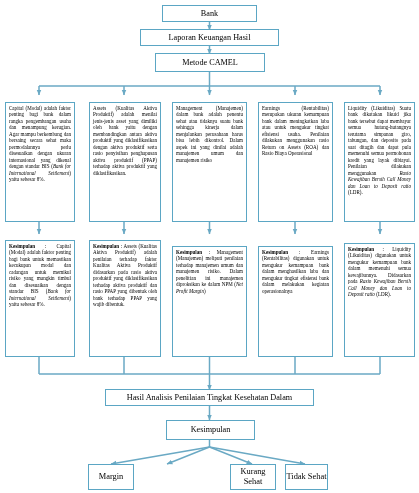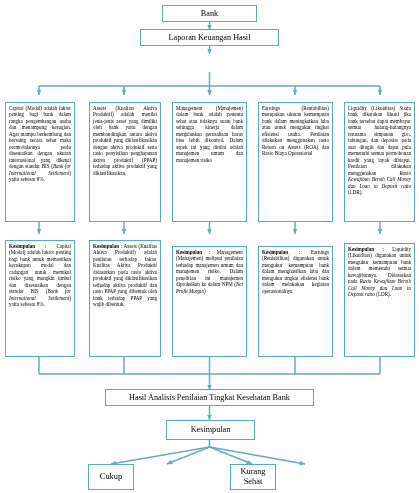--- a/index.html
+++ b/index.html
@@ -125,20 +125,23 @@
   </svg>
 
   <div class="box" style="left:162px; top:5px; width:95px; height:17px;">
     <span class="box-title">Bank</span>
   </div>
 
   <div class="box" style="left:140px; top:29px; width:139px; height:17px;">
     <span class="box-title">Laporan Keuangan Hasil</span>
   </div>
 
+  <div class="box" style="left:155px; top:53px; width:110px; height:19px;">
+    <span class="box-title">Metode CAMEL</span>
+  </div>
 
   <div class="para-box" style="left:5px; top:102px; width:70px; height:120px;">
     <p class="para">Capital (Modal) adalah faktor penting bagi bank dalam rangka pengembangan usaha dan menampung kerugian. Agar mampu berkembang dan bersaing secara sehat maka permodalannya perlu disesuaikan dengan ukuran internasional yang dikenal dengan standar BIS (<i>Bank for International Settlement</i>) yaitu sebesar 8%.</p>
   </div>
 
   <div class="para-box" style="left:89px; top:102px; width:72px; height:120px;">
     <p class="para">Assets (Kualitas Aktiva Produktif) adalah menilai jenis-jenis asset yang dimiliki oleh bank yaitu dengan membandingkan antara aktiva produktif yang diklasifikasikan dengan aktiva produktif serta rasio penyisihan penghapusan aktiva produktif (PPAP) terhadap aktiva produktif yang diklasifikasikan.</p>
   </div>
 
   <div class="para-box" style="left:172px; top:102px; width:75px; height:120px;">
@@ -167,30 +170,33 @@
 
   <div class="para-box" style="left:258px; top:246px; width:75px; height:111px;">
     <p class="para"><b>Kesimpulan</b> : Earnings (Rentabilitas) digunakan untuk mengukur kemampuan bank dalam menghasilkan laba dan mengukur tingkat efisiensi bank dalam melakukan kegiatan operasionalnya</p>
   </div>
 
   <div class="para-box" style="left:344px; top:243px; width:71px; height:114px;">
     <p class="para"><b>Kesimpulan</b> : Liquidity (Likuiditas) digunakan untuk mengukur kemampuan bank dalam memenuhi semua kewajibannya. Didasarkan pada <i>Rasio Kewajiban Bersih Call Money dan Loan to Deposit ratio</i> (LDR).</p>
   </div>
 
   <div class="box" style="left:105px; top:389px; width:209px; height:17px;">
-    <span class="box-title">Hasil Analisis Penilaian Tingkat Kesehatan Bank</span>
+    <span class="box-title">Hasil Analisis Penilaian Tingkat Kesehatan Dalam</span>
   </div>
 
   <div class="box" style="left:166px; top:420px; width:89px; height:20px;">
     <span class="box-title">Kesimpulan</span>
   </div>
 
   <div class="leaf-box" style="left:88px; top:464px; width:46px; height:26px;">
-    <span>Cukup</span>
+    <span>Margin</span>
   </div>
 
 
   <div class="leaf-box" style="left:230px; top:464px; width:46px; height:26px;">
     <span>Kurang Sehat</span>
   </div>
 
+  <div class="leaf-box" style="left:285px; top:464px; width:43px; height:26px;">
+    <span>Tidak Sehat</span>
+  </div>
 
 </div>
 
 </body></html>

